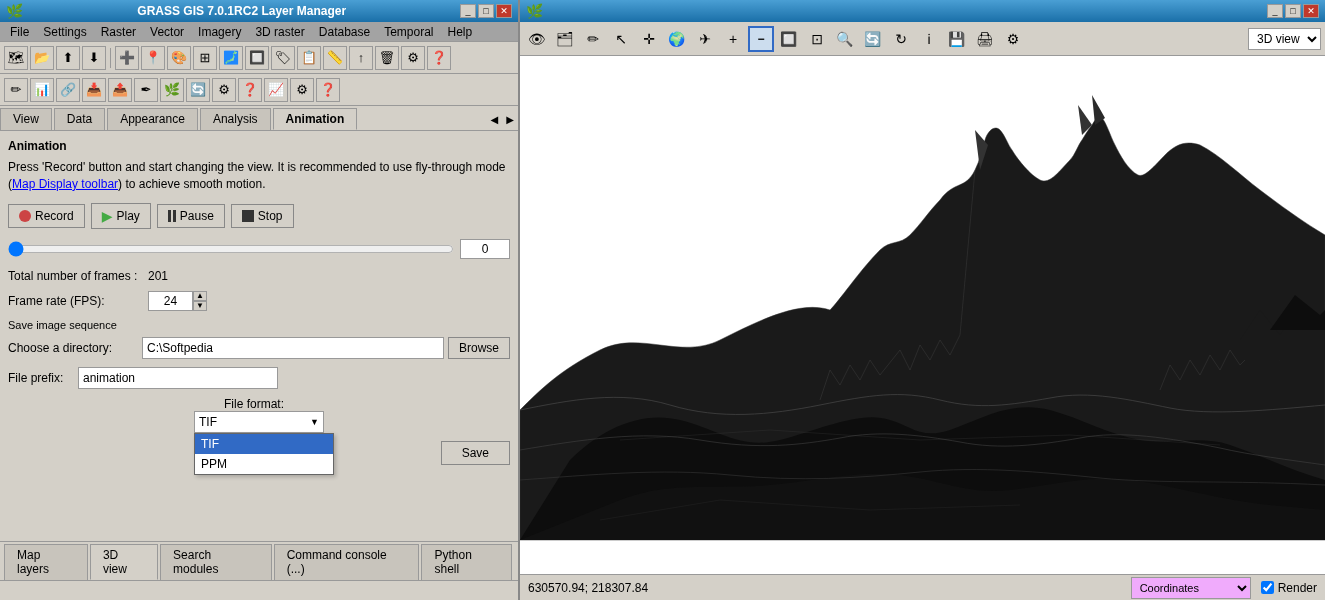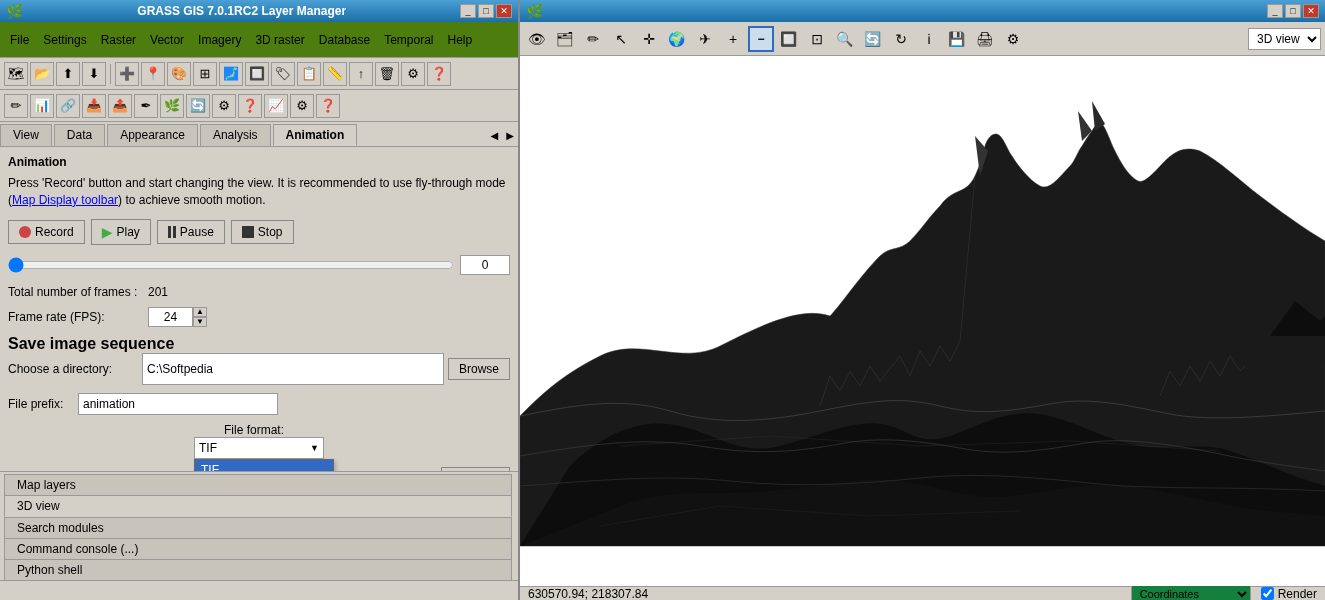--- a/index.html
+++ b/index.html
@@ -26,26 +26,26 @@
       width: 16px; height: 14px;
       font-size: 9px;
       cursor: pointer;
       display: flex; align-items: center; justify-content: center;
       data-interactable: true;
     }
     .title-bar-btn.close { background: #c0392b; color: white; }
 
     
     .menu-bar {
-      background: #4d7c0f;
+      background: #a3a3a3;
       display: flex;
       align-items: center;
       padding: 2px 4px;
       border-bottom: 1px solid #999;
-      height: 36px;
+      height: 20px;
       gap: 2px;
     }
     .menu-item {
       padding: 2px 6px;
       cursor: pointer;
       font-size: 12px;
     }
 
     
     .toolbar {
@@ -118,24 +118,24 @@
 
     
     .form-row { display: flex; align-items: center; margin-bottom: 8px; }
     .form-label { width: 140px; font-size: 12px; }
     .form-value { font-size: 12px; font-weight: normal; }
     .fps-input { width: 50px; height: 20px; border: 1px solid #999; background: white; text-align: center; }
     .fps-spinner { display: flex; flex-direction: column; }
     .fps-arrow { height: 10px; width: 14px; background: #d4d0c8; border: 1px solid #999; font-size: 8px; cursor: pointer; display: flex; align-items: center; justify-content: center; line-height: 1; }
 
     
-    .save-section-title { font-size: 16px; font-weight: bold; margin-bottom: 0; }
+    .save-section-title { font-size: 11px; font-weight: normal; margin-bottom: 6px; }
     .dir-row { display: flex; align-items: center; gap: 4px; margin-bottom: 8px; }
     .dir-label { width: 130px; }
-    .dir-input { flex: 1; height: 32px; border: 1px solid #999; background: white; padding: 2px 4px; }
+    .dir-input { flex: 1; height: 22px; border: 1px solid #999; background: white; padding: 2px 4px; }
     .browse-btn { padding: 2px 10px; background: #d4d0c8; border: 1px solid #888; cursor: pointer; height: 22px; }
 
     .prefix-row { display: flex; align-items: center; margin-bottom: 8px; }
     .prefix-label { width: 70px; }
     .prefix-input { width: 200px; height: 22px; border: 1px solid #999; background: white; padding: 2px 4px; }
 
     .format-row { display: flex; align-items: center; margin-bottom: 8px; position: relative; flex-direction: column; }
     .format-label { width: 70px; }
     .format-select-wrapper { position: relative; }
 
@@ -154,21 +154,20 @@
 
     .save-btn-row { display: flex; justify-content: flex-end; margin-top: 8px; }
     .save-btn { padding: 4px 20px; background: #d4d0c8; border: 1px solid #888; cursor: pointer; }
 
     
     .bottom-tabs {
       display: flex;
       background: #d4d0c8;
       border-top: 1px solid #999;
       padding: 2px 4px 0;
-      flex-direction: column;
     }
     .bottom-tab {
       padding: 3px 12px;
       cursor: pointer;
       border: 1px solid #999;
       border-bottom: none;
       background: #c8c4bc;
       margin-right: 2px;
       font-size: 12px;
     }
@@ -232,34 +231,34 @@
       background: white;
       position: relative;
       overflow: hidden;
     }
 
     
     .terrain-svg { width: 100%; height: 100%; }
 
     
     .map-status-bar {
-      height: 14px;
+      height: 26px;
       background: #d4d0c8;
       border-top: 1px solid #999;
       display: flex;
       align-items: center;
       padding: 0 8px;
       font-size: 11px;
       gap: 10px;
     }
     .map-coords { flex: 1; }
     .coord-select {
       height: 22px;
       border: 1px solid #999;
-      background: #15803d;
+      background: #f0abfc;
       padding: 0 4px;
       font-size: 11px;
       min-width: 120px;
     }
     .render-check { display: flex; align-items: center; gap: 4px; }
 
     
     .circle-red { width: 12px; height: 12px; border-radius: 50%; background: #cc4444; display: inline-block; }
     .pause-icon { display: inline-flex; gap: 2px; }
     .pause-bar { width: 3px; height: 12px; background: #333; display: inline-block; }

